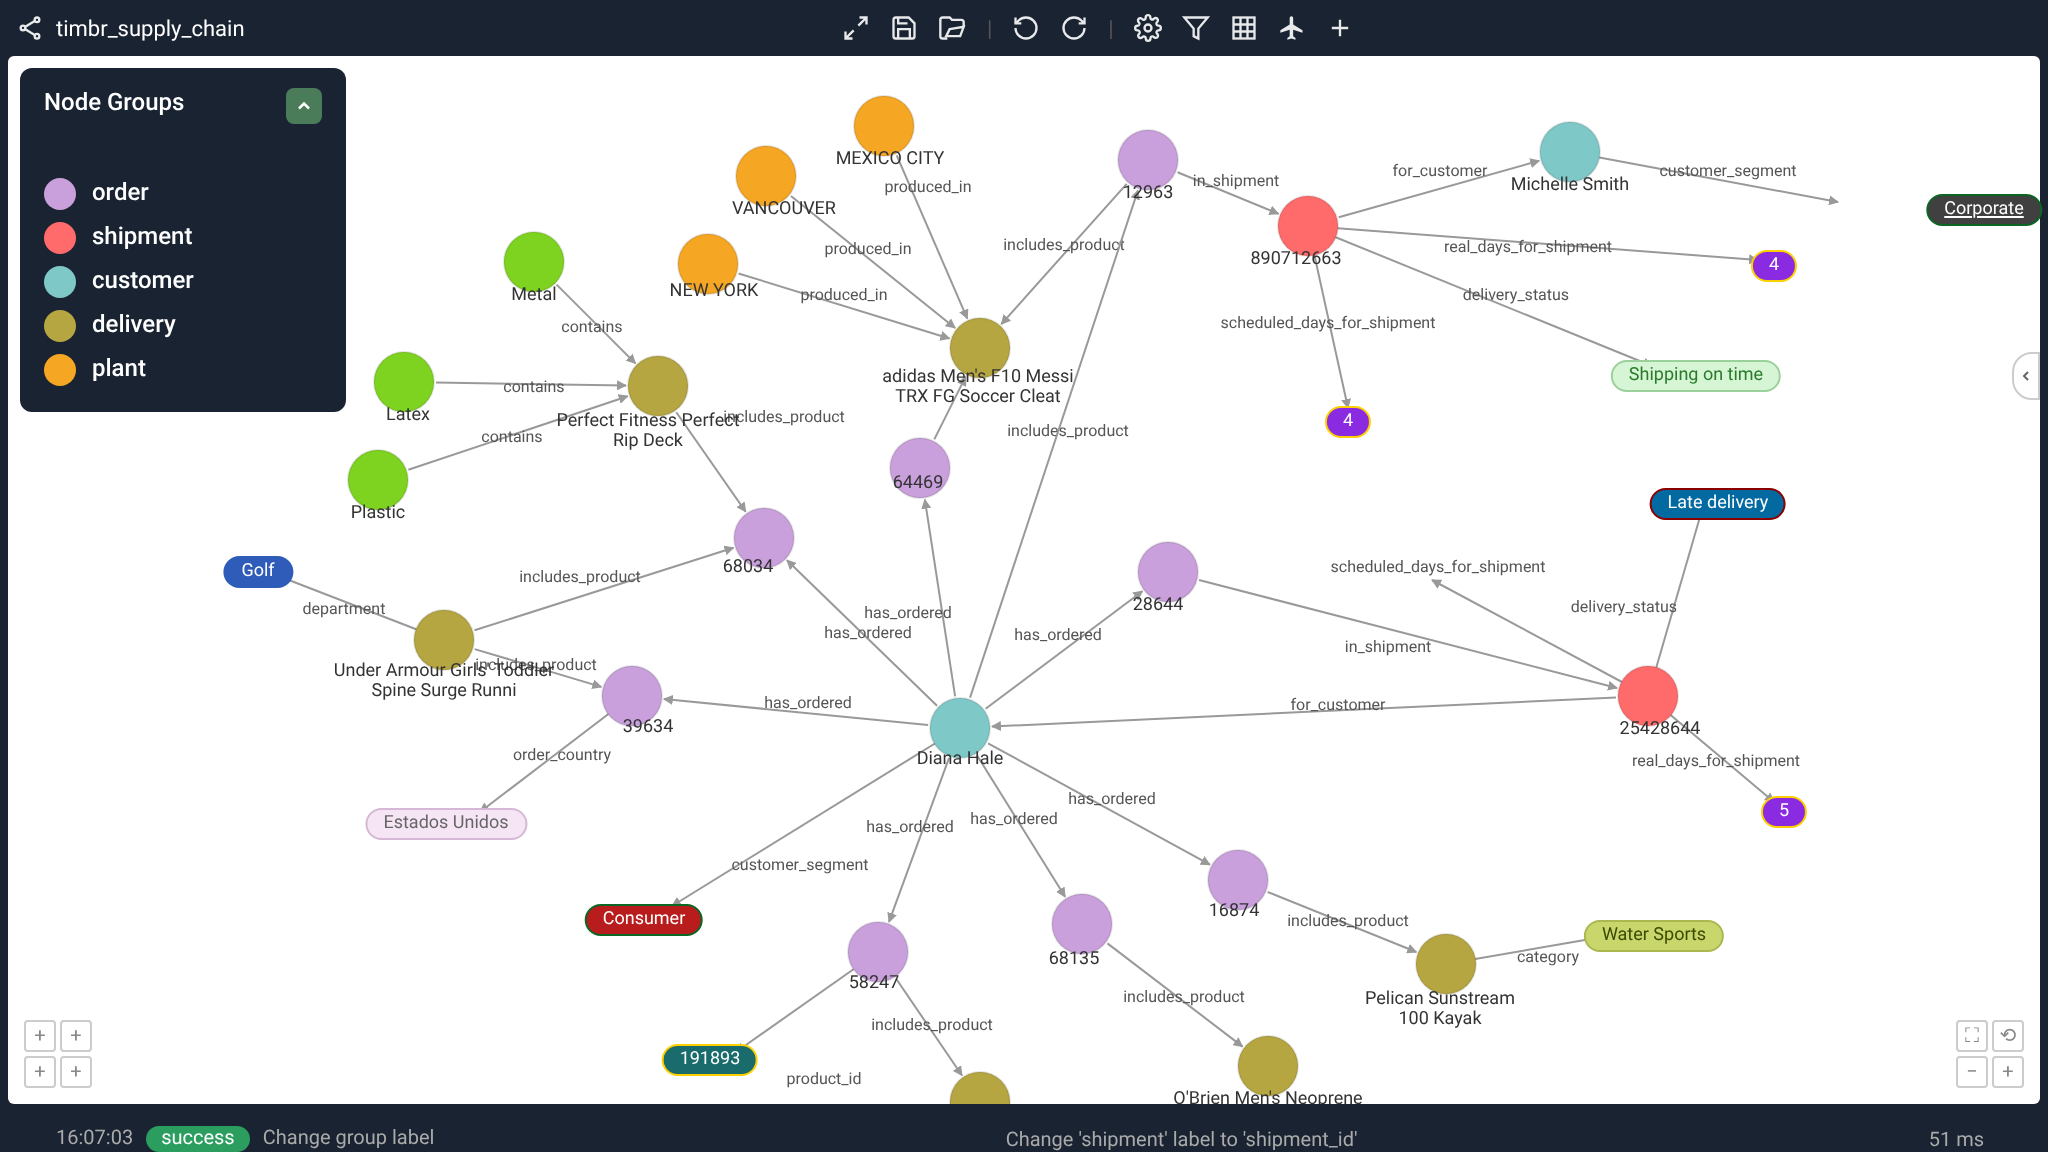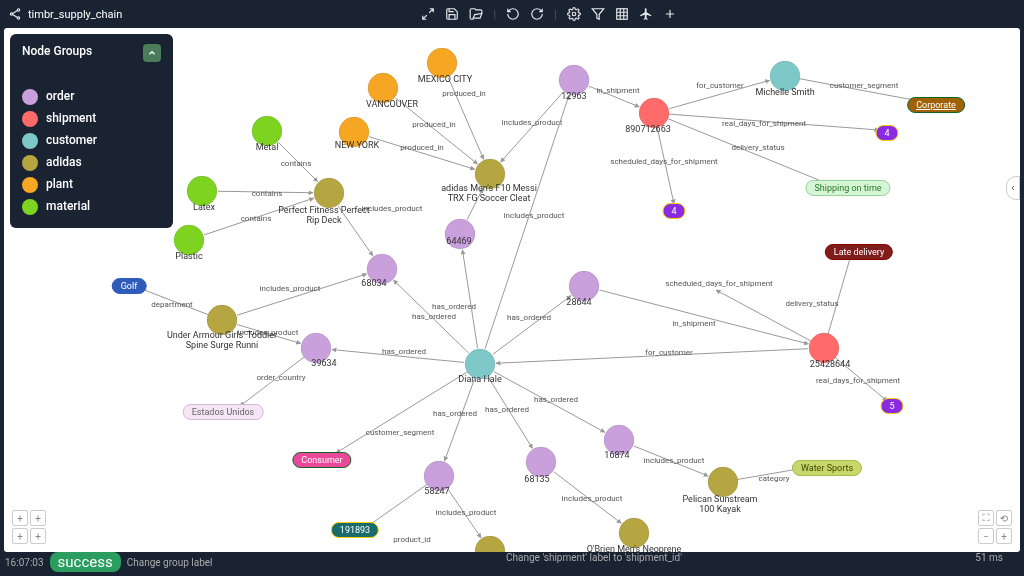--- a/index.html
+++ b/index.html
@@ -13,22 +13,22 @@
 svg.graph{position:absolute;inset:0;width:100%;height:100%}
 .legend{position:absolute;top:6px;left:6px;background:#1a2332;border-radius:6px;padding:10px 12px;color:#fff;width:163px;z-index:10}
 .legend-head{display:flex;justify-content:space-between;align-items:flex-start;margin-bottom:24px}
 .legend-head span{font-size:12px;font-weight:500}
 .legend-collapse{background:#4a7c59;border-radius:4px;width:18px;height:18px;display:flex;align-items:center;justify-content:center;cursor:pointer;color:#fff}
 .legend-item{display:flex;align-items:flex-start;gap:8px;padding:3px 0;font-size:12px;font-weight:500}
 .legend-dot{width:16px;height:16px;border-radius:50%}
 .node-label{font-size:9px;fill:#333;text-anchor:middle}
 .edge-label{font-size:8px;fill:#555;text-anchor:middle}
 .badge{position:absolute;font-size:9px;padding:2px 8px;border-radius:10px;white-space:nowrap;transform:translate(-50%,-50%)}
-.statusbar{position:absolute;bottom:0;left:0;right:16px;height:24px;background:#1a2332;display:flex;align-items:flex-start;color:#aaa;font-size:10px;padding:0 5px;justify-content:space-between}
-.st-success{background:#2a9d5f;color:#fff;padding:1px 8px;border-radius:8px;font-size:15px;margin:0 6px}
+.statusbar{position:absolute;bottom:0;left:0;right:4px;height:24px;background:#1a2332;display:flex;align-items:flex-end;color:#aaa;font-size:10px;padding:0 28px;justify-content:space-between}
+.st-success{background:#2a9d5f;color:#fff;padding:1px 8px;border-radius:8px;font-size:10px;margin:0 6px}
 .zoom-ctrl{position:absolute;display:flex;gap:2px}
 .zoom-btn{width:16px;height:16px;border:1px solid #ccc;background:#fff;border-radius:2px;font-size:10px;display:flex;align-items:center;justify-content:center;cursor:pointer;color:#888}
 .side-pull{position:absolute;right:0;top:148px;width:14px;height:24px;background:#fff;border:1px solid #ccc;border-radius:10px 0 0 10px;display:flex;align-items:center;justify-content:center;font-size:9px;color:#666;z-index:10}
 </style>
 </head>
 <body>
 
 <div class="topbar">
   <div class="tb-left">
     <svg class="tb-icon" viewBox="0 0 24 24" fill="none" stroke="#fff" stroke-width="2">
@@ -101,29 +101,25 @@
         <div class="legend-item">
           <div class="legend-dot" style="background:#ff6b6b"></div>
           <span>shipment</span>
         </div>
         <div class="legend-item">
           <div class="legend-dot" style="background:#7fc8c8"></div>
           <span>customer</span>
         </div>
         <div class="legend-item">
           <div class="legend-dot" style="background:#b5a642"></div>
-          <span>adidas</span>
+          <span>delivery</span>
         </div>
         <div class="legend-item">
           <div class="legend-dot" style="background:#f5a623"></div>
           <span>plant</span>
-        </div>
-        <div class="legend-item">
-          <div class="legend-dot" style="background:#7ed321"></div>
-          <span>material</span>
         </div>
       </div>
   </div>
 
   <svg class="graph" id="graph-svg">
     <defs>
       <marker id="arrow" viewBox="0 0 10 10" refX="9" refY="5" markerWidth="5" markerHeight="5" orient="auto">
         <path d="M0 0L10 5L0 10z" fill="#999"></path>
       </marker>
     </defs>
@@ -279,30 +275,30 @@
     <div style="display:flex;flex-direction:column;gap:2px">
       <div class="zoom-btn">⛶</div>
       <div class="zoom-btn">−</div>
     </div>
     <div style="display:flex;flex-direction:column;gap:2px">
       <div class="zoom-btn">⟲</div>
       <div class="zoom-btn">+</div>
     </div>
   </div>
 
-<div class="badge" style="left: 932px; top: 77px; background: #a16207; color: rgb(255, 255, 255); border: 1px solid rgb(11, 102, 35); text-decoration: underline;">Corporate</div>
+<div class="badge" style="left: 988px; top: 77px; background: #404040; color: rgb(255, 255, 255); border: 1px solid rgb(11, 102, 35); text-decoration: underline;">Corporate</div>
     <div class="badge" style="left: 883px; top: 105px; background: rgb(138, 43, 226); color: rgb(255, 255, 255); border: 1px solid rgb(255, 208, 0);">4</div>
     <div class="badge" style="left: 844px; top: 160px; background: rgb(213, 245, 213); color: rgb(42, 122, 42); border: 1px solid rgb(155, 207, 155); text-align: center;">Shipping on time</div>
     <div class="badge" style="left: 670px; top: 183px; background: rgb(138, 43, 226); color: rgb(255, 255, 255); border: 1px solid rgb(255, 208, 0);">4</div>
-    <div class="badge" style="left: 855px; top: 224px; background: #7f1d1d; color: rgb(255, 255, 255); border: 1px solid rgb(139, 0, 0);">Late delivery</div>
+    <div class="badge" style="left: 855px; top: 224px; background: #0369a1; color: rgb(255, 255, 255); border: 1px solid rgb(139, 0, 0);">Late delivery</div>
     <div class="badge" style="left: 888px; top: 378px; background: rgb(138, 43, 226); color: rgb(255, 255, 255); border: 1px solid rgb(255, 208, 0);">5</div>
     <div class="badge" style="left: 823px; top: 440px; background: rgb(200, 214, 107); color: rgb(58, 74, 0); border: 1px solid rgb(170, 184, 80);">Water Sports</div>
     <div class="badge" style="left: 125px; top: 258px; background: rgb(46, 92, 184); color: rgb(255, 255, 255); border: 1px solid rgb(46, 92, 184);">Golf</div>
     <div class="badge" style="left: 219px; top: 384px; background: rgb(245, 229, 245); color: rgb(102, 102, 102); border: 1px solid rgb(213, 184, 213);">Estados Unidos</div>
-    <div class="badge" style="left: 318px; top: 432px; background: #ec4899; color: rgb(255, 255, 255); border: 1px solid rgb(11, 102, 35);">Consumer</div>
+    <div class="badge" style="left: 318px; top: 432px; background: #b91c1c; color: rgb(255, 255, 255); border: 1px solid rgb(11, 102, 35);">Consumer</div>
     <div class="badge" style="left: 351px; top: 502px; background: rgb(26, 107, 107); color: rgb(255, 255, 255); border: 1px solid rgb(255, 208, 0);">191893</div>
   </div>
 
 <div class="statusbar">
   <div style="display:flex;align-items:center">
     <span>16:07:03</span>
     <span class="st-success">success</span>
     <span>Change group label</span>
   </div>
   <div>Change 'shipment' label to 'shipment_id'</div>

